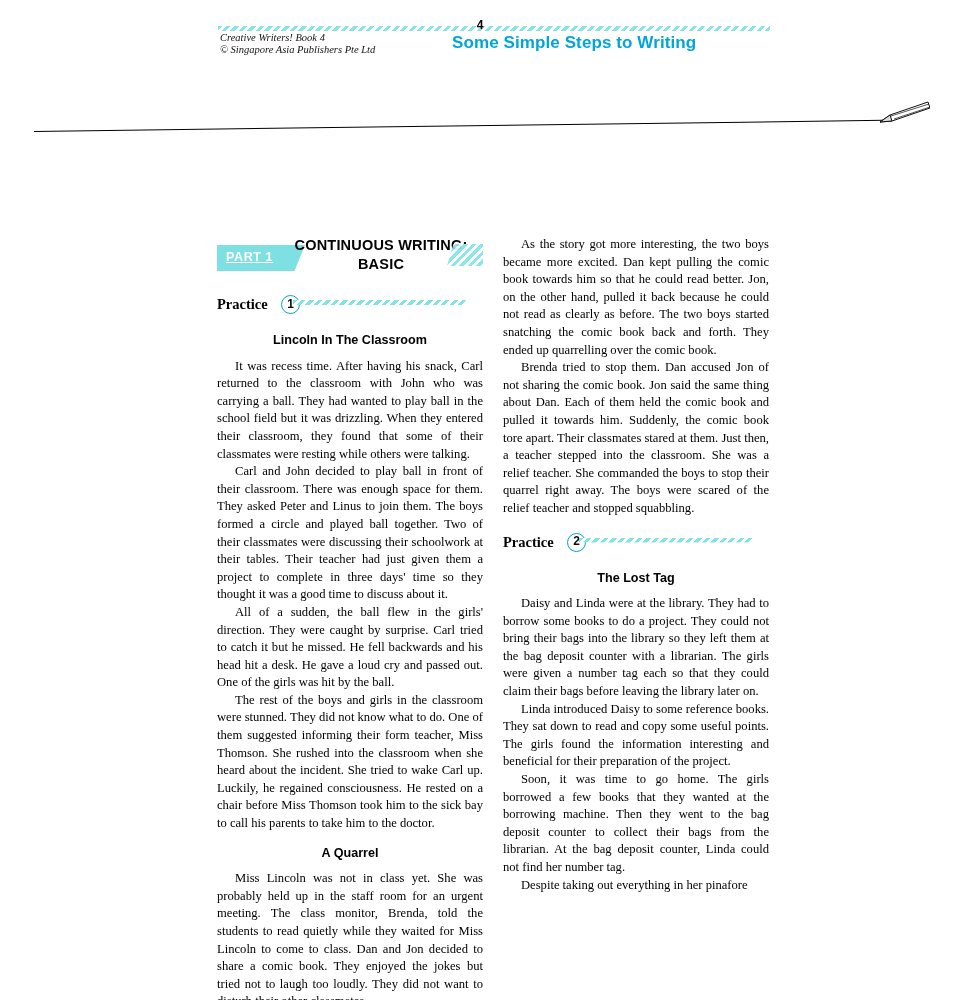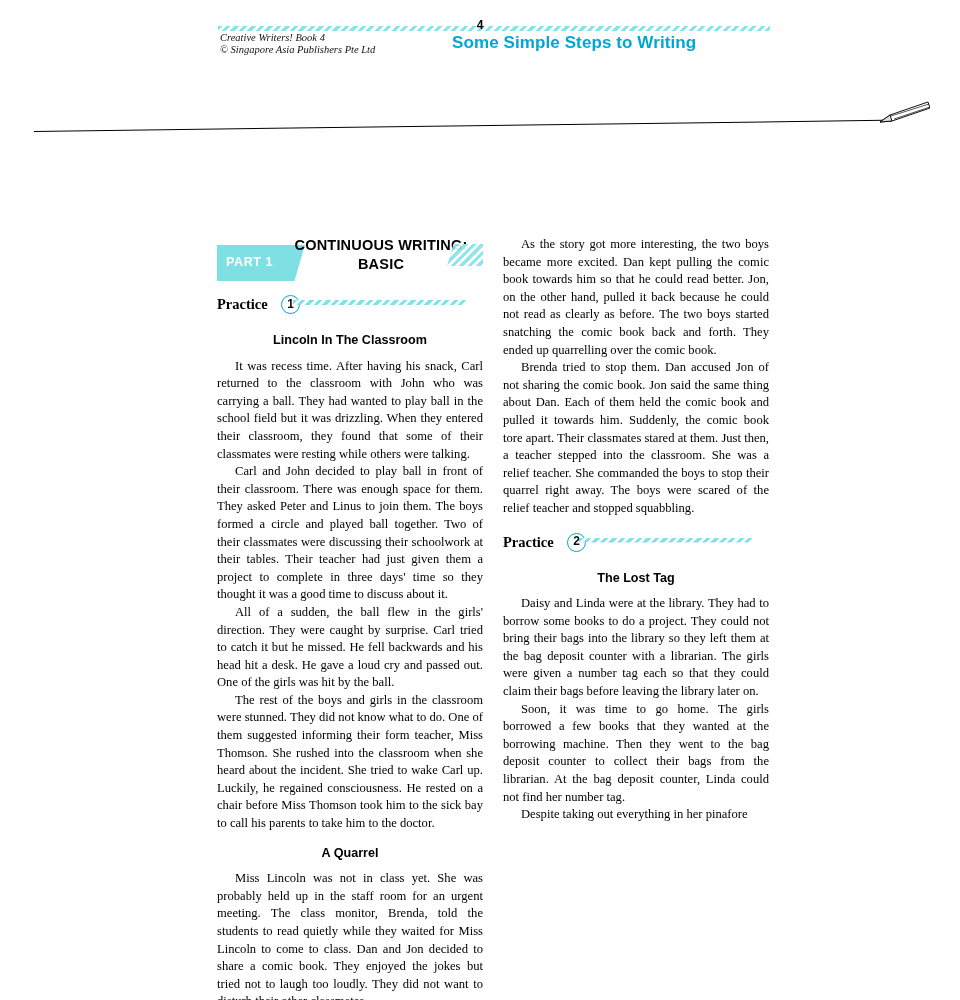--- a/index.html
+++ b/index.html
@@ -109,32 +109,33 @@
   .part-row {
     position: relative;
     height: 44px;
     margin-bottom: 6px;
   }
   .part-tag {
     position: absolute;
     left: 0;
     top: 9px;
     width: 88px;
-    height: 36px;
+    height: 26px;
     background: #7fe0e3;
     color: #fff;
     font-family: "Liberation Sans", sans-serif;
     font-weight: bold;
     font-size: 12.5px;
     letter-spacing: .6px;
     display: flex;
     align-items: center;
     padding-left: 9px;
     box-sizing: border-box;
     clip-path: polygon(0 0, 100% 0, 88% 100%, 0 100%);
+    text-decoration: underline;
   }
   .part-title {
     position: absolute;
     left: 62px;
     top: 0;
     width: 204px;
     text-align: center;
     font-family: "Liberation Sans", sans-serif;
     font-weight: bold;
     font-size: 14.5px;
@@ -266,17 +267,18 @@
 
     <div class="practice">
       <span class="practice-label">Practice</span>
       <span class="practice-num">2</span>
       <span class="practice-rule"></span>
     </div>
 
     <p class="story-title">The Lost Tag</p>
 
     <p>Daisy and Linda were at the library. They had to borrow some books to do a project. They could not bring their bags into the library so they left them at the bag deposit counter with a librarian. The girls were given a number tag each so that they could claim their bags before leaving the library later on.</p>
+    <p>Linda introduced Daisy to some reference books. They sat down to read and copy some useful points. The girls found the information interesting and beneficial for their preparation of the project.</p>
     <p>Soon, it was time to go home. The girls borrowed a few books that they wanted at the borrowing machine. Then they went to the bag deposit counter to collect their bags from the librarian. At the bag deposit counter, Linda could not find her number tag.</p>
     <p>Despite taking out everything in her pinafore</p>
   </div>
 
 </div>
 
 </body></html>

